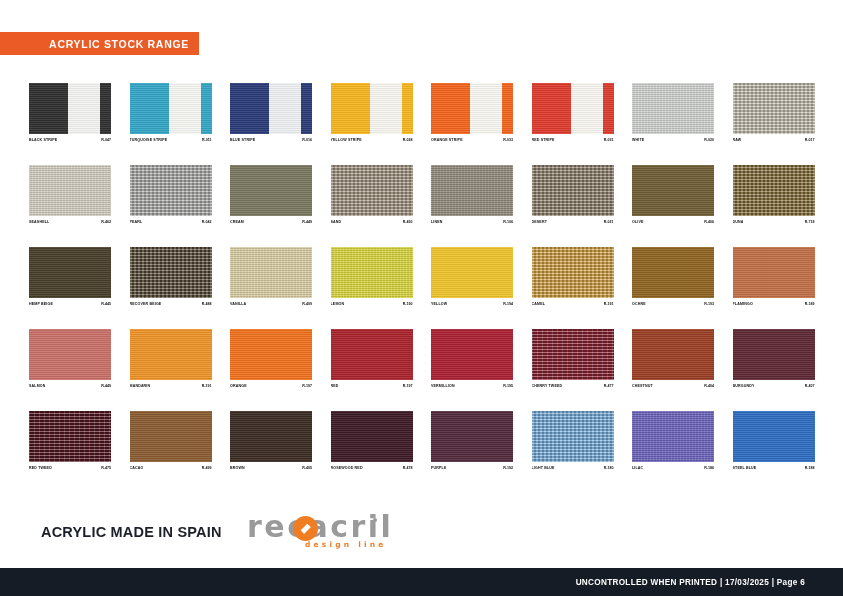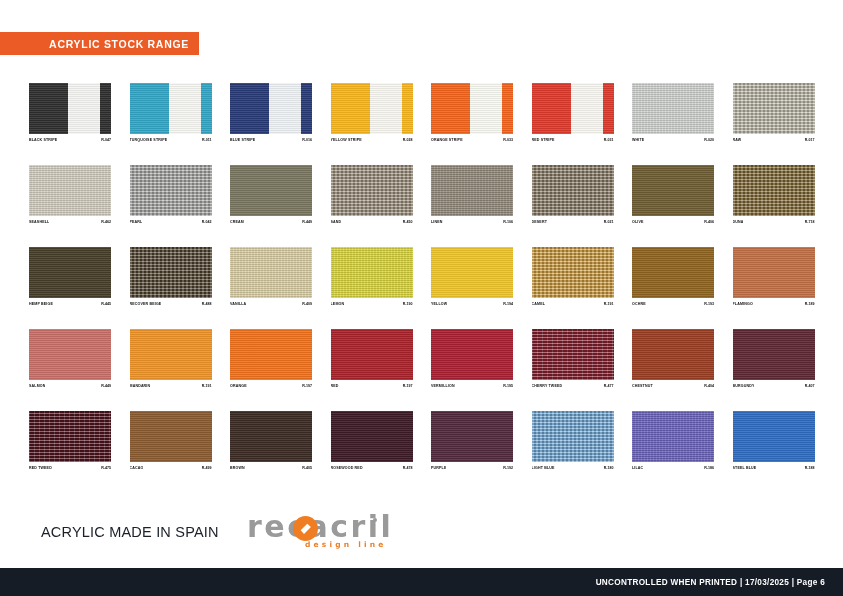--- a/index.html
+++ b/index.html
@@ -135,21 +135,21 @@
     width: 843px;
     height: 58px;
     display: flex;
     align-items: center;
   }
   .footer-left {
     position: absolute;
     left: 41px;
     top: 16px;
     font-size: 14.5px;
-    font-weight: normal;
+    font-weight: bold;
     color: #1b2029;
     letter-spacing: 0.2px;
     text-align: right;
   }
   .footer-right {
     position: absolute;
     left: 415px;
     top: 16px;
     font-size: 14.5px;
     font-weight: bold;
@@ -216,21 +216,21 @@
   .bottom-bar {
     position: absolute;
     left: 0;
     bottom: 0;
     width: 843px;
     height: 28px;
     background: #151c26;
     display: flex;
     align-items: center;
     justify-content: flex-end;
-    padding-right: 18px;
+    padding-right: 38px;
   }
   .bottom-bar-text {
     color: #ffffff;
     font-size: 8.2px;
     font-weight: bold;
     letter-spacing: 0.3px;
   }
 </style>
 </head>
 <body>

